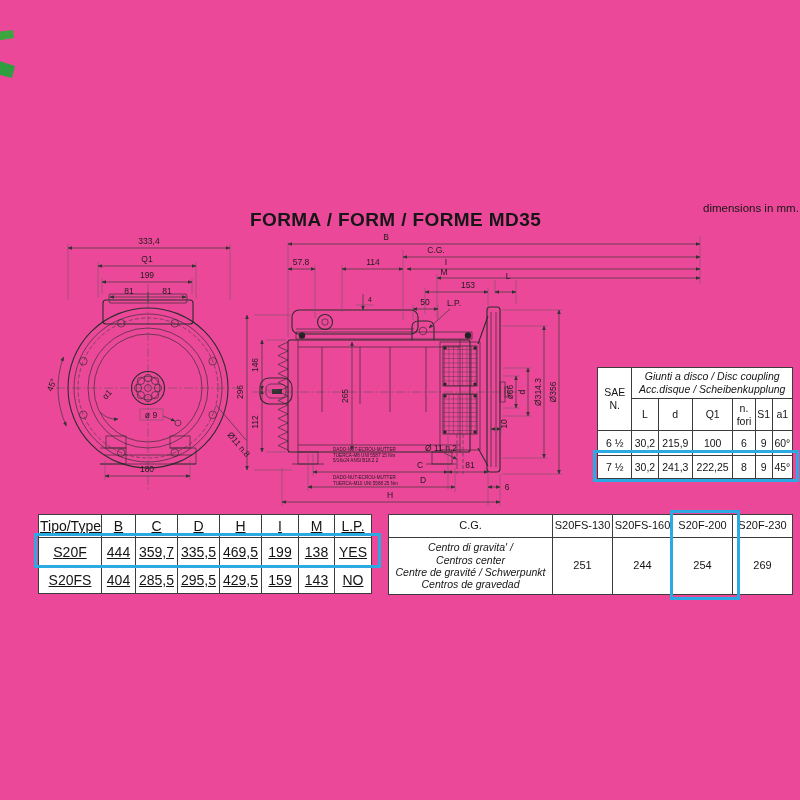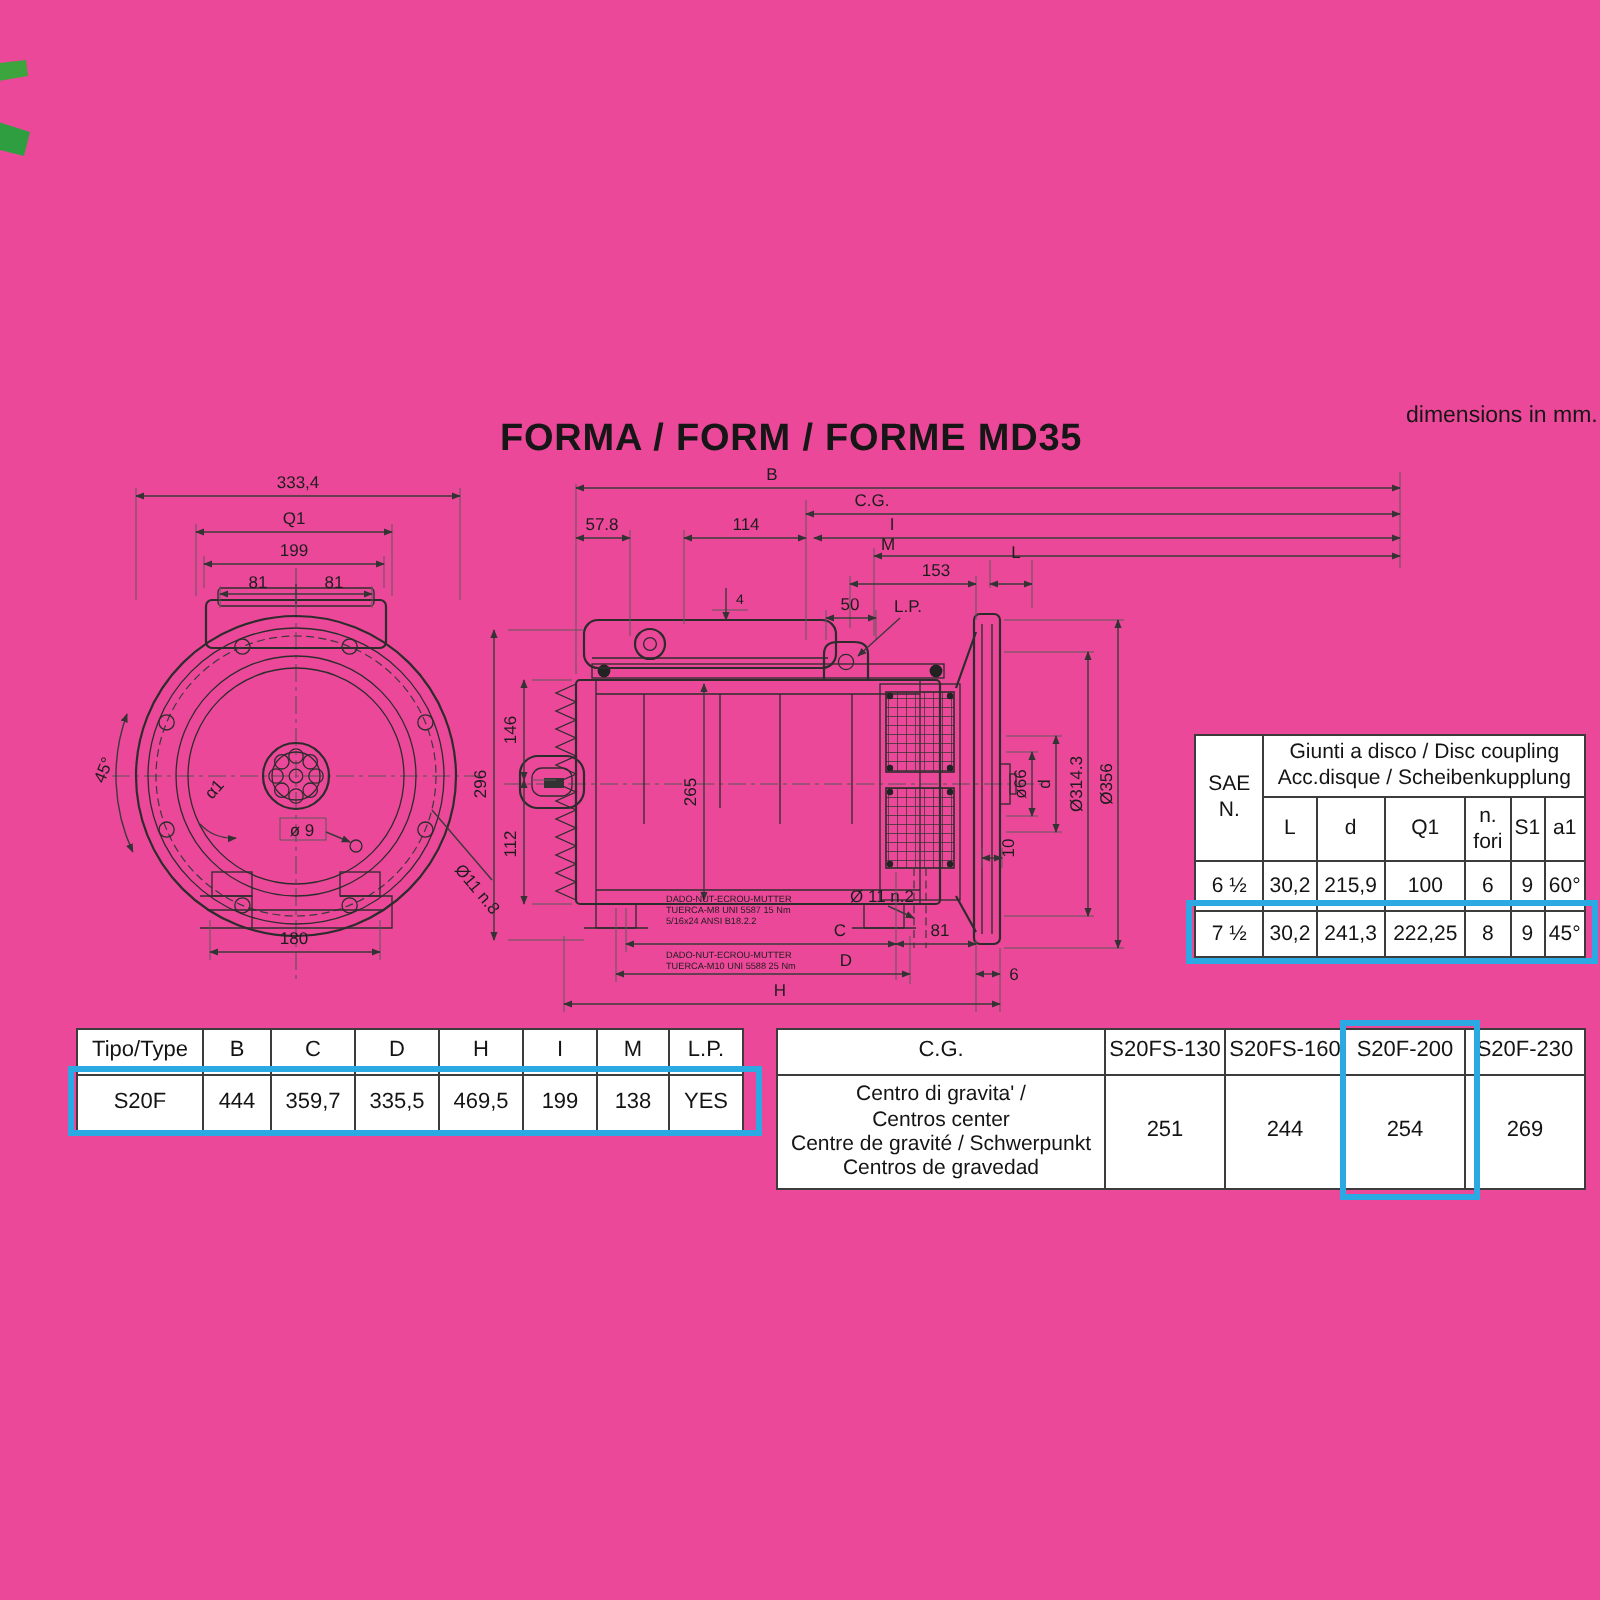--- a/index.html
+++ b/index.html
@@ -6,25 +6,25 @@
   #page{position:relative;width:800px;height:800px;background:#ec4899;overflow:hidden;
         font-family:"Liberation Sans",sans-serif;color:#161616;}
   #title{position:absolute;left:250px;top:209px;font-size:19px;font-weight:bold;letter-spacing:.4px;}
   #units{position:absolute;left:703px;top:202px;font-size:11.5px;text-align:right;}
   table.t{position:absolute;border-collapse:collapse;table-layout:fixed;background:#fff;}
   table.t td{border:1px solid #3c3c3c;text-align:center;vertical-align:middle;padding:0 1px;
              font-size:11px;line-height:1.2;color:#141414;}
   #saeTable{left:597px;top:367px;width:196px;}
   #saeTable td{font-size:10.5px;}
   #typeTable{left:38px;top:514px;width:333px;}
-  #typeTable td{font-size:11px;}
+  #typeTable td{font-size:14px;text-decoration:underline;}
   #cgTable{left:388px;top:514px;width:404px;}
   #cgTable .lbl{font-size:10.5px;line-height:1.18;}
   .hl{position:absolute;border:3px solid #2BA9E2;pointer-events:none;z-index:5;}
-  .blk{display:block;}
+  .blk{display:block;font-style:italic;}
   svg text{font-family:"Liberation Sans",sans-serif;fill:#1d1d1d;}
   .dimtxt{font-size:8.5px;}
   .dimtxt-s{font-size:7px;}
   .note{font-size:4.6px;}
   .ol{fill:none;stroke:#2c2c2c;stroke-width:1.1;}
   .ol2{fill:none;stroke:#2c2c2c;stroke-width:.65;}
   .dim{fill:none;stroke:#3a3a3a;stroke-width:.7;}
   .ext{fill:none;stroke:#5a5a5a;stroke-width:.5;}
   .cl{fill:none;stroke:#555;stroke-width:.55;stroke-dasharray:9 2.5 2 2.5;}
   .dash{fill:none;stroke:#3a3a3a;stroke-width:.6;stroke-dasharray:4 2.2;}
@@ -322,20 +322,30 @@
     <tr>
       <td style="height:28px">S20F</td>
       <td>444</td>
       <td>359,7</td>
       <td>335,5</td>
       <td>469,5</td>
       <td>199</td>
       <td>138</td>
       <td>YES</td>
     </tr>
+    <tr>
+      <td style="height:26px">S20FS</td>
+      <td>404</td>
+      <td>285,5</td>
+      <td>295,5</td>
+      <td>429,5</td>
+      <td>159</td>
+      <td>143</td>
+      <td>NO</td>
+    </tr>
   </tbody>
     </table>
   <div class="hl" style="left:34px;top:533px;width:341px;height:29px;"></div>
 
   <table class="t" id="cgTable">
     <colgroup>
         <col style="width:164px">
         <col style="width:60px">
         <col style="width:60px">
         <col style="width:60px">

